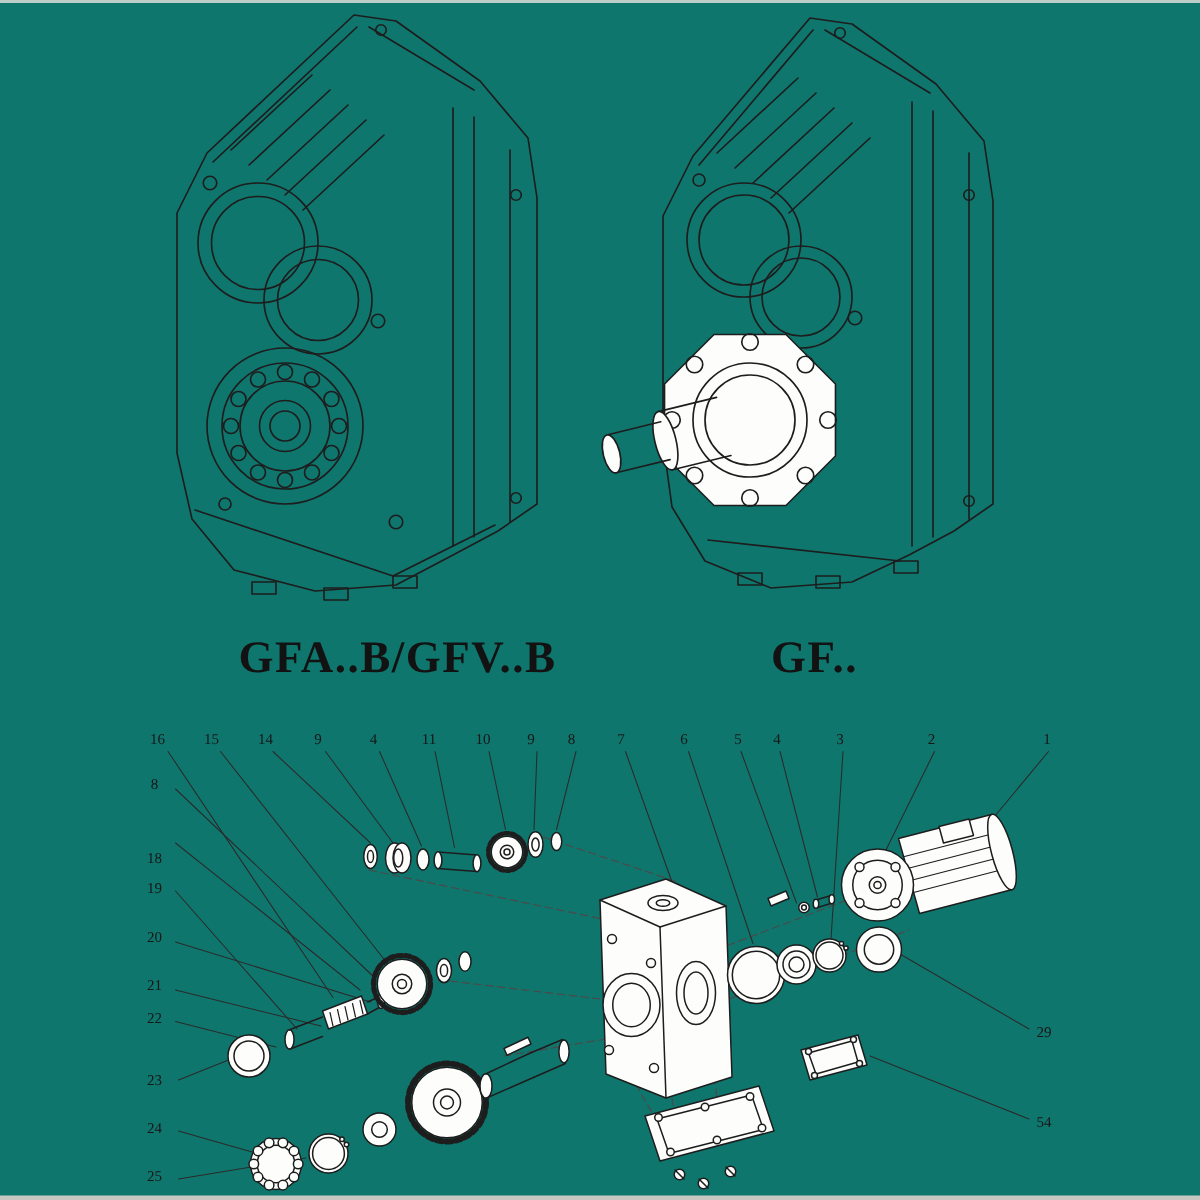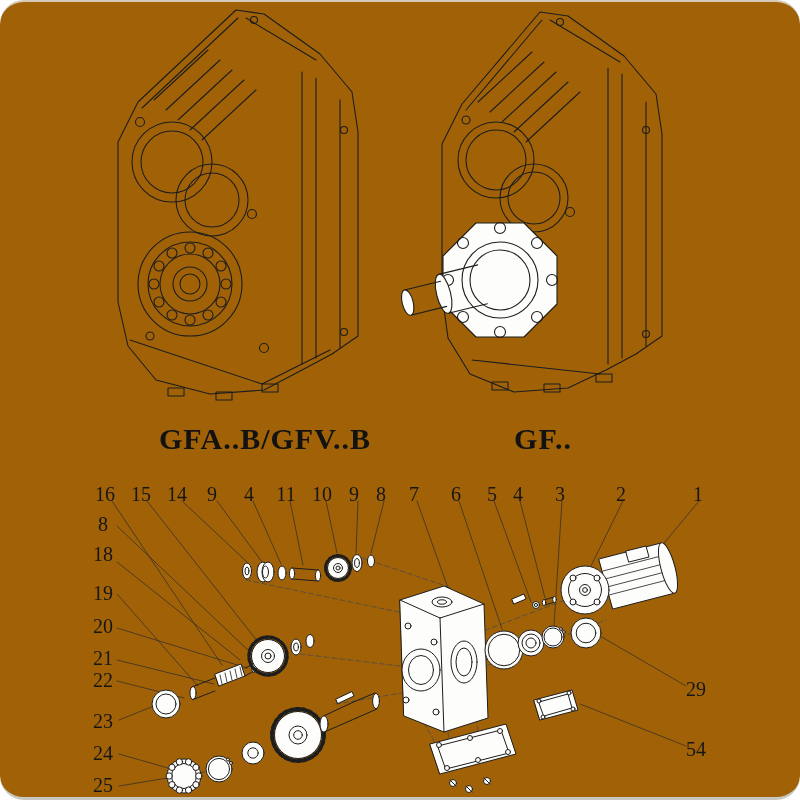--- a/index.html
+++ b/index.html
@@ -1,31 +1,30 @@
 <!DOCTYPE html>
 <html><head>
 <meta charset="utf-8">
 <style>
   html,body{margin:0;padding:0;background:#ffffff;}
   .canvas{
     position:relative;width:800px;height:800px;margin:0 auto;
-    background:#a16207;overflow:hidden;box-sizing:border-box;
+    background:#0f766e;overflow:hidden;box-sizing:border-box;
     border-top:2px solid #dddddad8;border-bottom:3px solid #c8c8c2;
     font-family:"Liberation Serif","DejaVu Serif",serif;
-    border-radius:24px;
   }
   .art{position:absolute;left:0;top:0;width:800px;height:800px;}
   .fig-label{
     position:absolute;font-weight:bold;font-size:30px;letter-spacing:1px;
     color:#121212;text-align:center;white-space:nowrap;
     transform:translate(-50%,-50%);
   }
   .callout{
     position:absolute;transform:translate(-50%,-50%);
-    font-size:20px;color:#161616;line-height:1;
+    font-size:10px;color:#161616;line-height:1;
   }
 </style>
 </head>
 <body>
 
 <div class="canvas">
 
   <svg class="art" viewBox="0 0 800 800" stroke-linejoin="round" stroke-linecap="round">
 
     <g stroke="#1d1d1d" fill="none" stroke-width="1.1">
@@ -346,21 +345,21 @@
   <span class="callout" style="left:381px;top:492px">8</span>
   <span class="callout" style="left:414px;top:492px">7</span>
   <span class="callout" style="left:456px;top:492px">6</span>
   <span class="callout" style="left:492px;top:492px">5</span>
   <span class="callout" style="left:518px;top:492px">4</span>
   <span class="callout" style="left:560px;top:492px">3</span>
   <span class="callout" style="left:621px;top:492px">2</span>
   <span class="callout" style="left:698px;top:492px">1</span>
 
   <span class="callout" style="left:103px;top:522px">8</span>
-  <span class="callout" style="left:103px;top:552px">18</span>
+  <span class="callout" style="left:103px;top:571px">18</span>
   <span class="callout" style="left:103px;top:591px">19</span>
   <span class="callout" style="left:103px;top:624px">20</span>
   <span class="callout" style="left:103px;top:656px">21</span>
   <span class="callout" style="left:103px;top:678px">22</span>
   <span class="callout" style="left:103px;top:719px">23</span>
   <span class="callout" style="left:103px;top:751px">24</span>
   <span class="callout" style="left:103px;top:783px">25</span>
 
   <span class="callout" style="left:696px;top:687px">29</span>
   <span class="callout" style="left:696px;top:747px">54</span>

